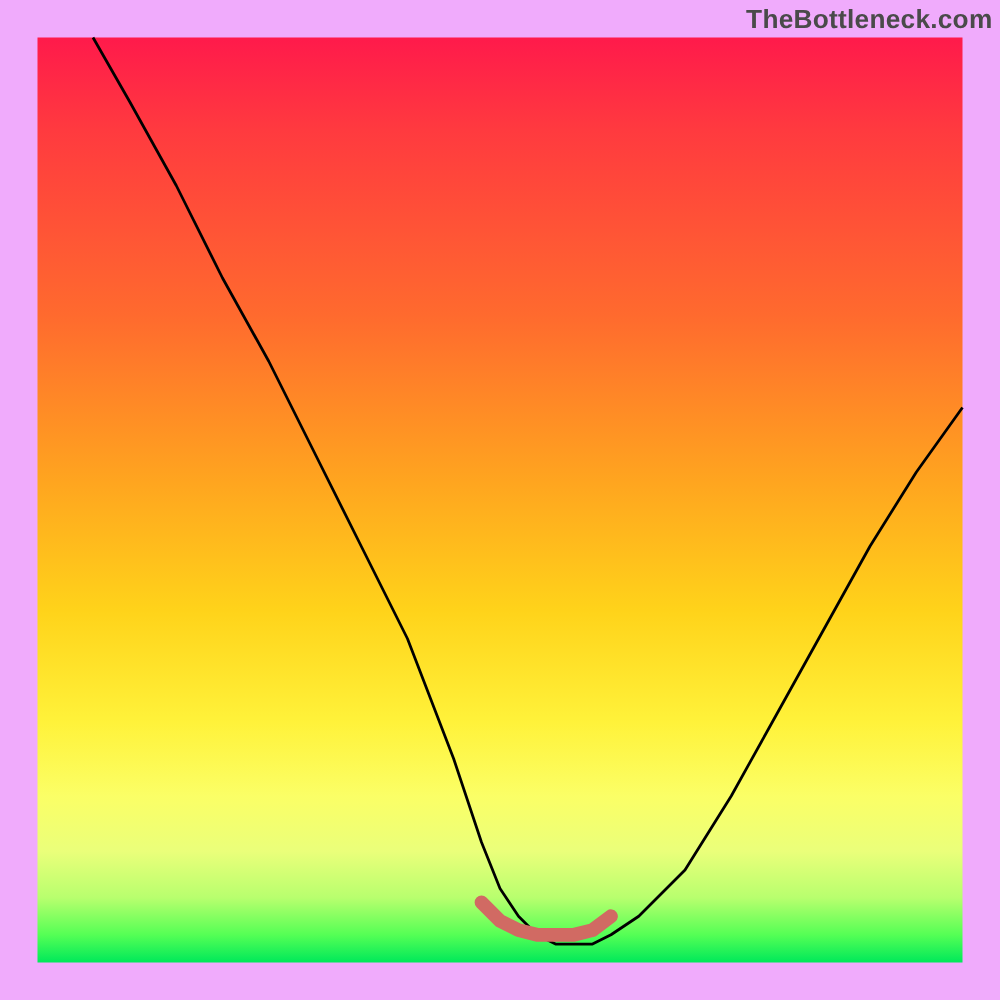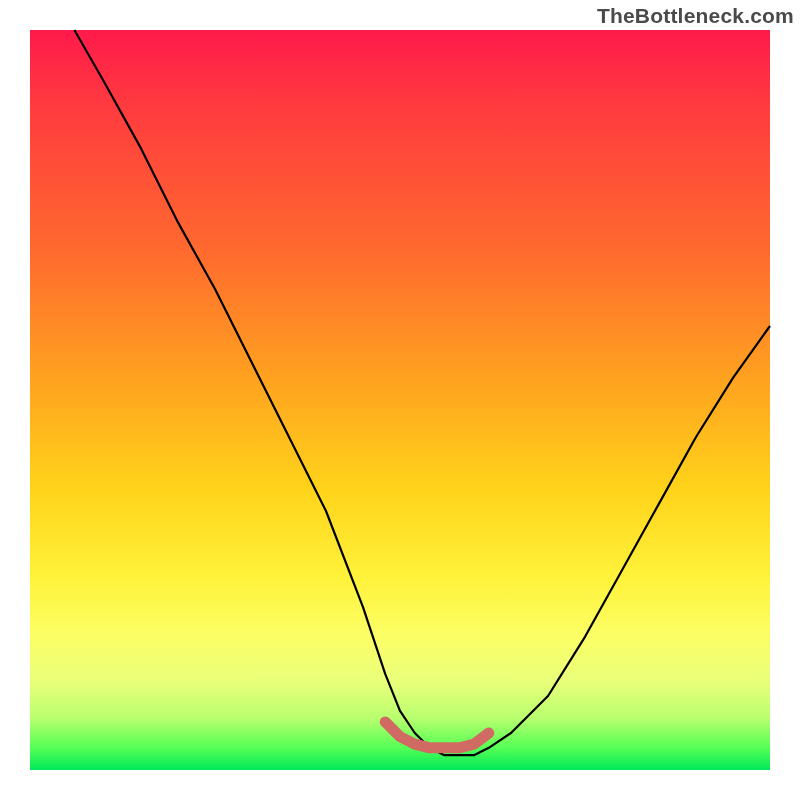--- a/index.html
+++ b/index.html
@@ -10,21 +10,21 @@
     background: #000;
     font-family: Arial, Helvetica, sans-serif;
     overflow: hidden;
   }
   .frame {
     position: absolute;
     left: 0;
     top: 0;
     width: 800px;
     height: 800px;
-    background: #ffffff;
+    background: #f0abfc;
   }
   .plot-area {
     position: absolute;
     left: 30px;
     top: 30px;
     width: 740px;
     height: 740px;
     
     background: linear-gradient(
       to bottom,

